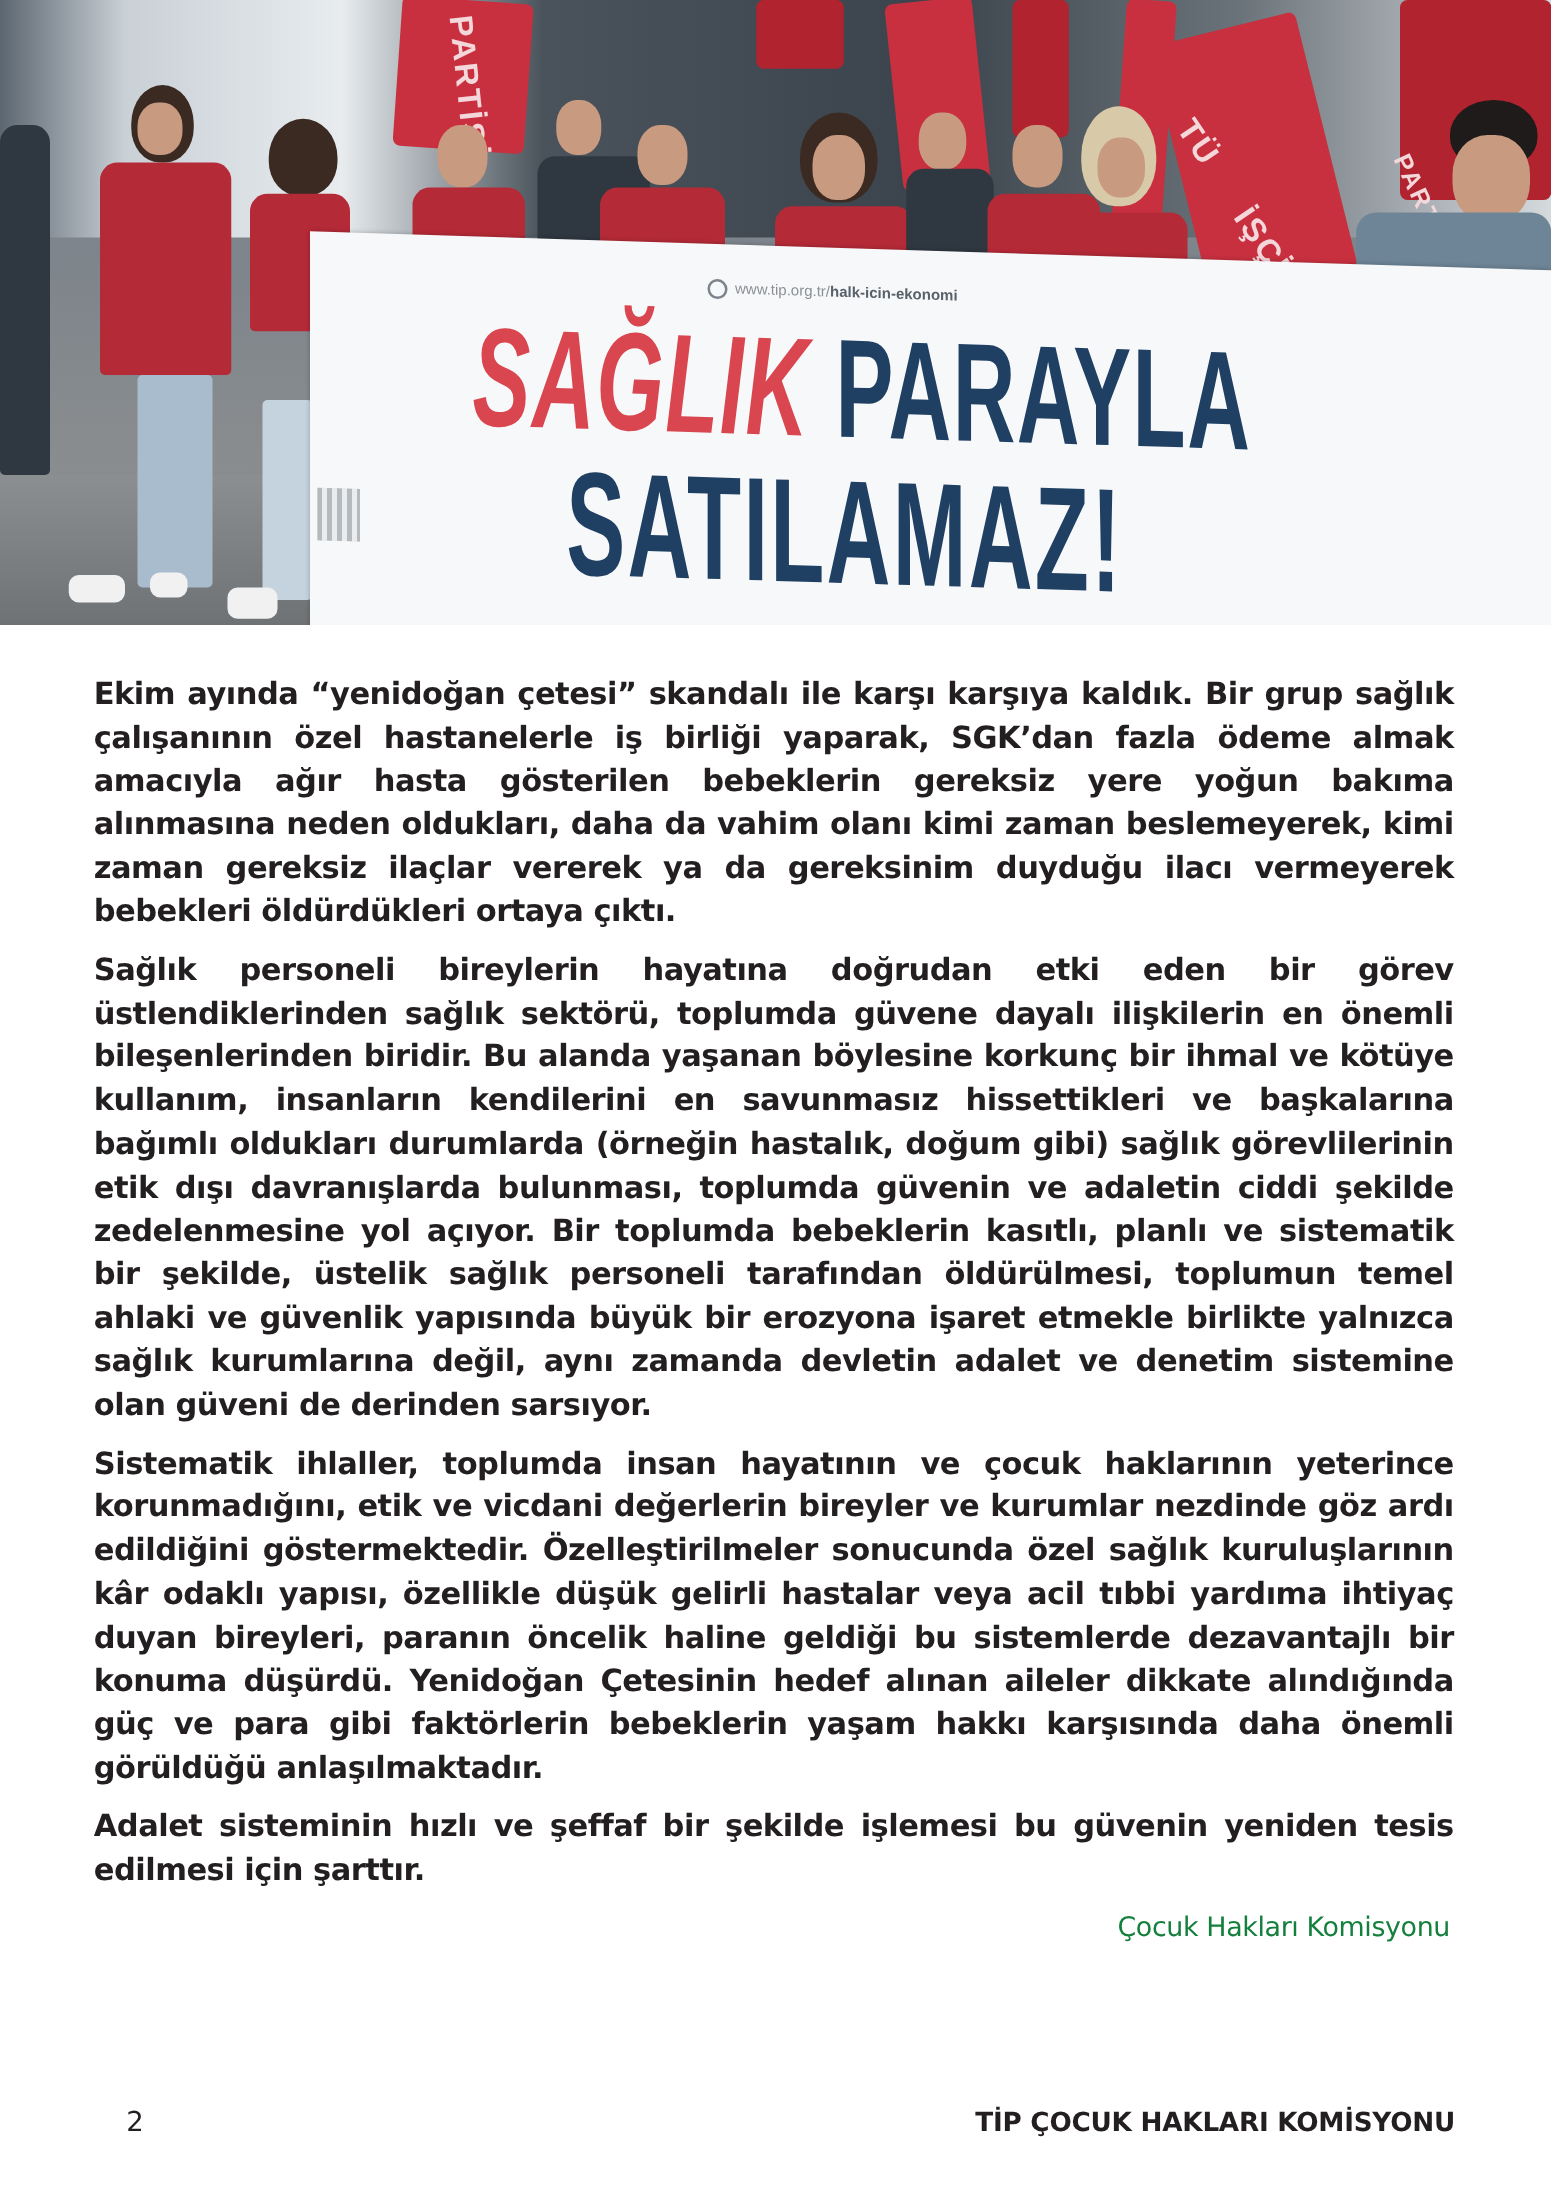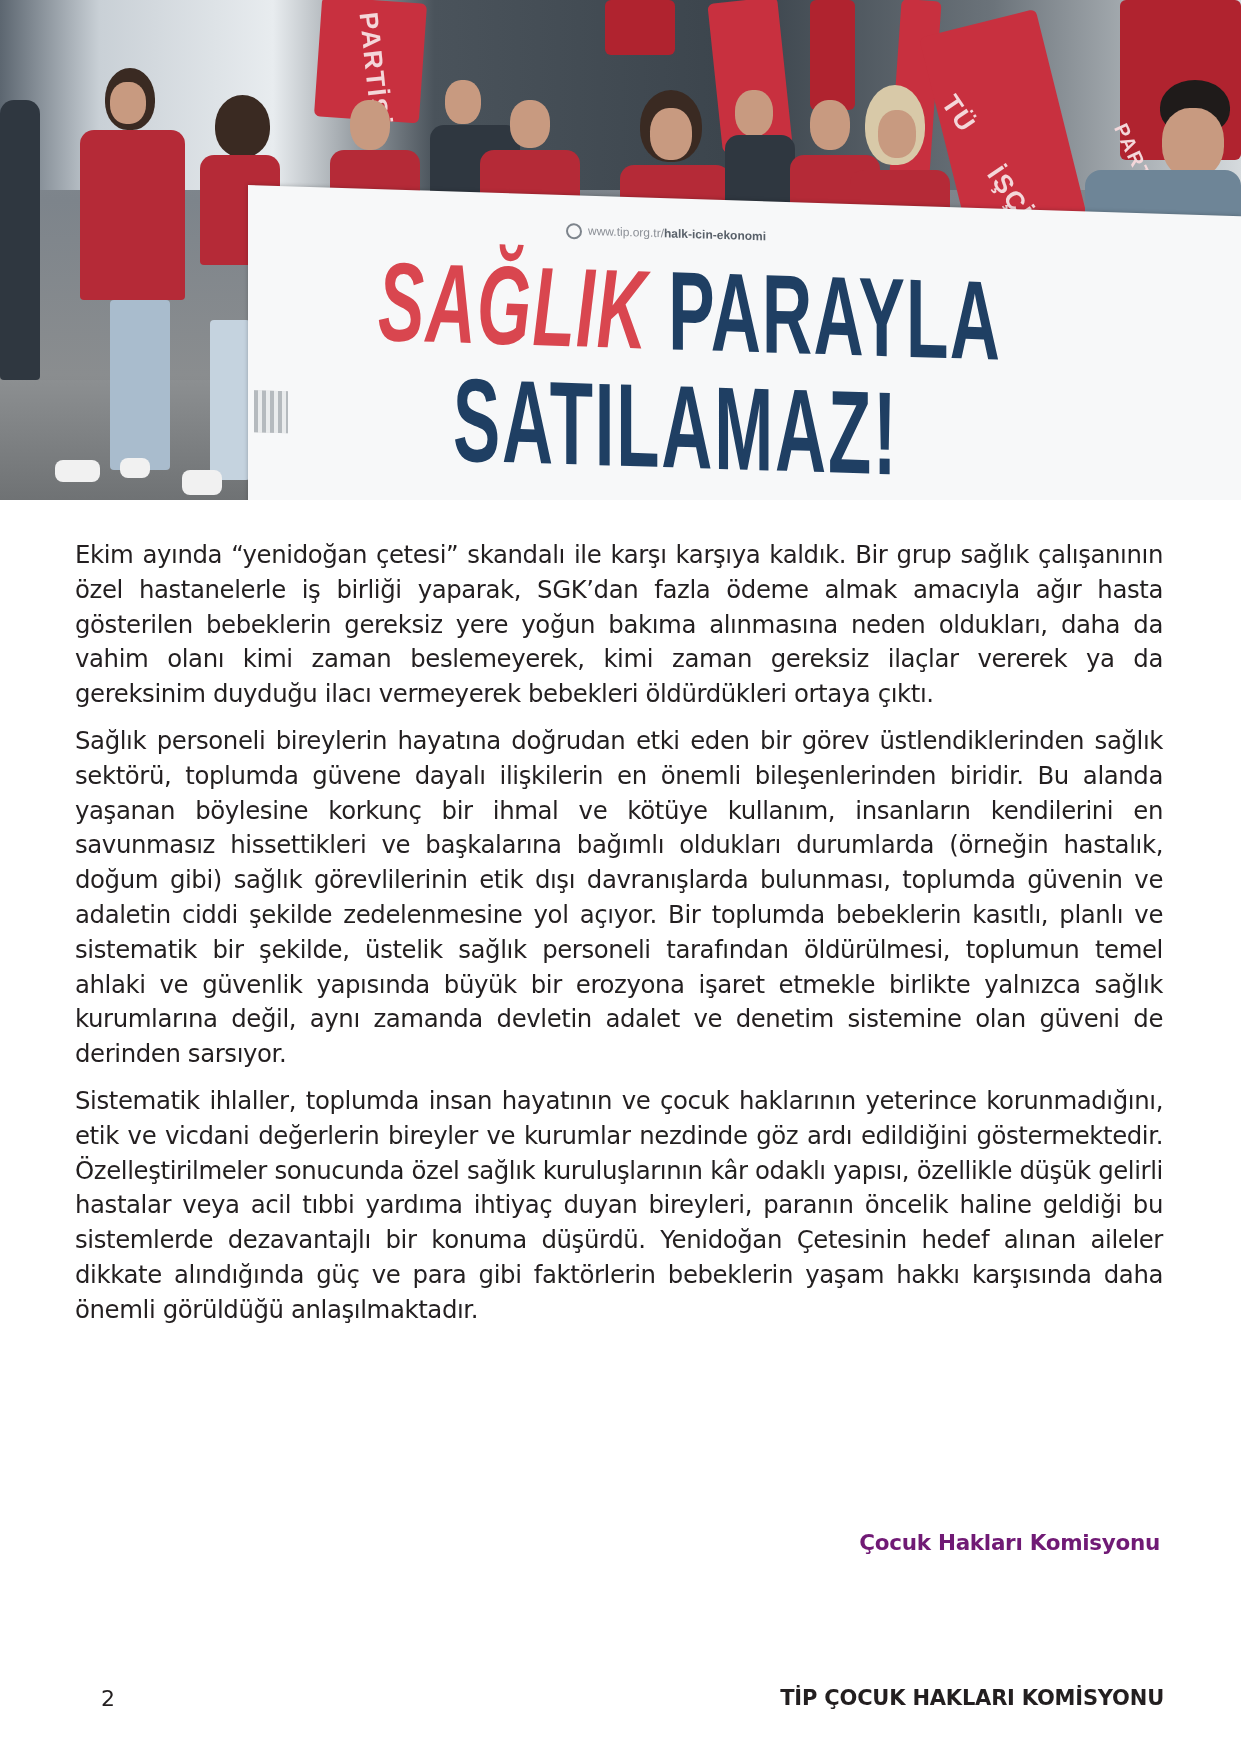--- a/index.html
+++ b/index.html
@@ -34,23 +34,23 @@
   .w-red { color:#d9464f; }
   .w-blue { color:#1f3f63; font-style:normal; }
   .banner-line2 { position:absolute; left:205px; top:160px; font-family:"Liberation Sans",sans-serif; font-weight:bold; font-size:118px; letter-spacing:3px;
                   color:#1f3f63; transform:scaleX(0.6); transform-origin:left top; white-space:nowrap; }
   .qr { position:absolute; left:6px; top:205px; width:34px; height:42px;
         background:repeating-linear-gradient(90deg,#9aa0a6 0 4px,#e5e7e9 4px 8px),#ccc; opacity:.7; }
 
   
   .article { position:absolute; left:75px; top:538px; width:1088px; }
   .para { margin:0 0 12px 0; font-family:"DejaVu Sans", sans-serif; font-size:24.4px; line-height:34.8px;
-          text-align:justify; color:#231f20; font-weight:normal; letter-spacing:-0.4px; word-spacing:0px; }
+          text-align:justify; color:#231f20; font-weight:bold; letter-spacing:-0.4px; word-spacing:0px; }
   .signature { position:absolute; left:760px; top:1530px; width:400px; text-align:right;
-               font-family:"DejaVu Sans", sans-serif; font-weight:bold; font-size:21.5px; color:#701a75; letter-spacing:-0.3px; }
+               font-family:"DejaVu Sans", sans-serif; font-weight:normal; font-size:21.5px; color:#15803d; letter-spacing:-0.3px; }
 
   
   .page-number { position:absolute; left:101px; top:1686px; font-family:"DejaVu Sans",sans-serif; font-size:22px; color:#231f20; }
   .running-footer { position:absolute; right:77px; top:1686px; font-family:"DejaVu Sans",sans-serif; font-size:21px; color:#231f20; letter-spacing:-0.2px;font-weight:bold; }
 </style>
 </head>
 <body>
 
 <div class="photo">
   <div class="bldg"></div>
@@ -119,18 +119,19 @@
     </div>
     <div class="banner-line2">SATILAMAZ!</div>
     <div class="qr"></div>
   </div>
 </div>
 
 <div class="article">
   <p class="para">Ekim ayında “yenidoğan çetesi” skandalı ile karşı karşıya kaldık. Bir grup sağlık çalışanının özel hastanelerle iş birliği yaparak, SGK’dan fazla ödeme almak amacıyla ağır hasta gösterilen bebeklerin gereksiz yere yoğun bakıma alınmasına neden oldukları, daha da vahim olanı kimi zaman beslemeyerek, kimi zaman gereksiz ilaçlar vererek ya da gereksinim duyduğu ilacı vermeyerek bebekleri öldürdükleri ortaya çıktı.</p>
   <p class="para">Sağlık personeli bireylerin hayatına doğrudan etki eden bir görev üstlendiklerinden sağlık sektörü, toplumda güvene dayalı ilişkilerin en önemli bileşenlerinden biridir. Bu alanda yaşanan böylesine korkunç bir ihmal ve kötüye kullanım, insanların kendilerini en savunmasız hissettikleri ve başkalarına bağımlı oldukları durumlarda (örneğin hastalık, doğum gibi) sağlık görevlilerinin etik dışı davranışlarda bulunması, toplumda güvenin ve adaletin ciddi şekilde zedelenmesine yol açıyor. Bir toplumda bebeklerin kasıtlı, planlı ve sistematik bir şekilde, üstelik sağlık personeli tarafından öldürülmesi, toplumun temel ahlaki ve güvenlik yapısında büyük bir erozyona işaret etmekle birlikte yalnızca sağlık kurumlarına değil, aynı zamanda devletin adalet ve denetim sistemine olan güveni de derinden sarsıyor.</p>
   <p class="para">Sistematik ihlaller, toplumda insan hayatının ve çocuk haklarının yeterince korunmadığını, etik ve vicdani değerlerin bireyler ve kurumlar nezdinde göz ardı edildiğini göstermektedir. Özelleştirilmeler sonucunda özel sağlık kuruluşlarının kâr odaklı yapısı, özellikle düşük gelirli hastalar veya acil tıbbi yardıma ihtiyaç duyan bireyleri, paranın öncelik haline geldiği bu sistemlerde dezavantajlı bir konuma düşürdü. Yenidoğan Çetesinin hedef alınan aileler dikkate alındığında güç ve para gibi faktörlerin bebeklerin yaşam hakkı karşısında daha önemli görüldüğü anlaşılmaktadır.</p>
+  <p class="para">Adalet sisteminin hızlı ve şeffaf bir şekilde işlemesi bu güvenin yeniden tesis edilmesi için şarttır.</p>
 </div>
 
 <div class="signature">Çocuk Hakları Komisyonu</div>
 
 <div class="page-number">2</div>
 <div class="running-footer">TİP ÇOCUK HAKLARI KOMİSYONU</div>
 
 </body></html>

